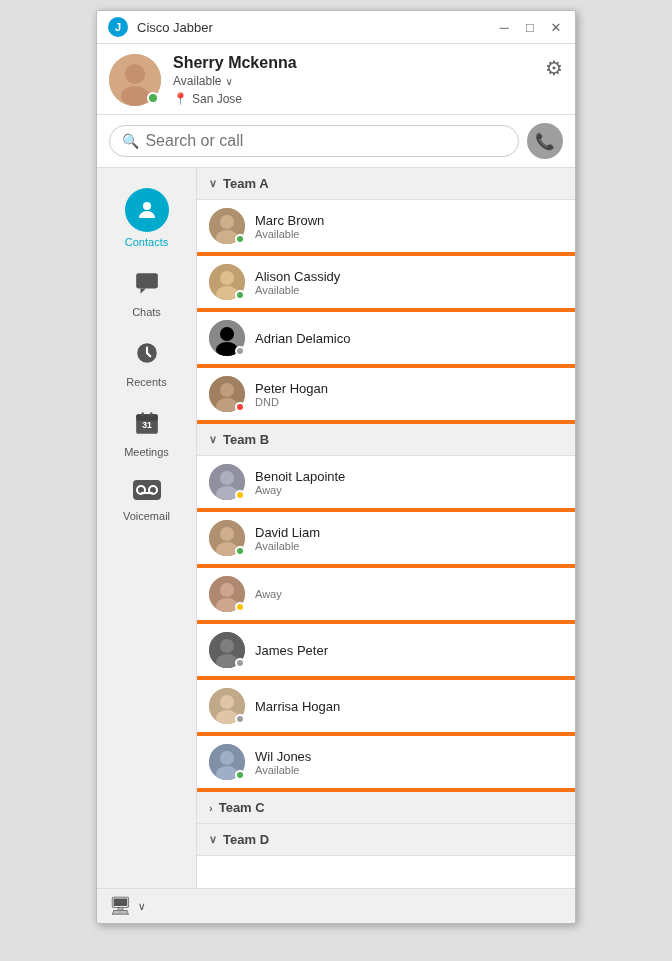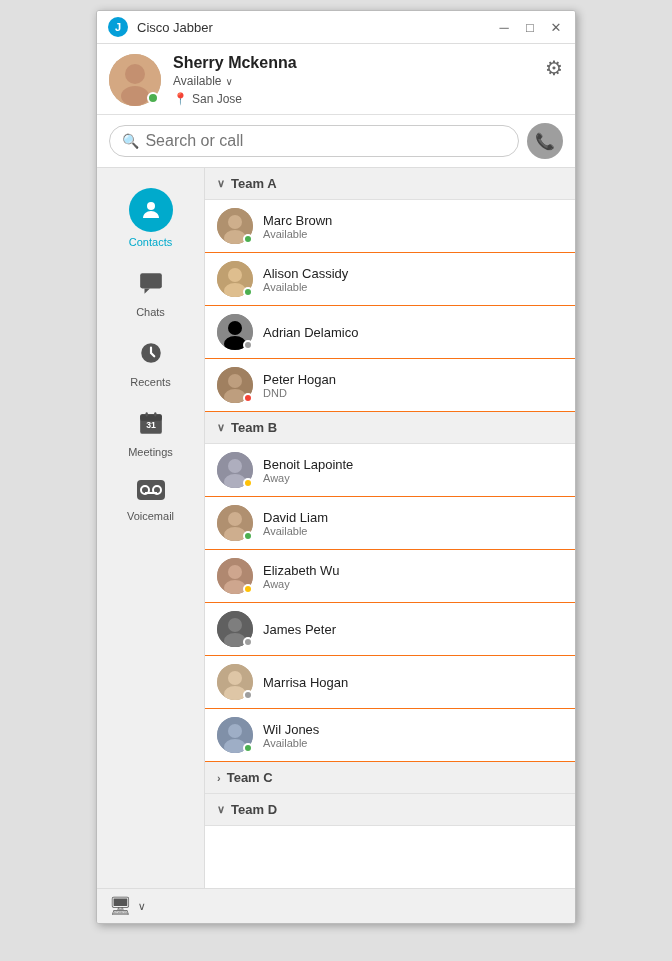--- a/index.html
+++ b/index.html
@@ -158,21 +158,21 @@
       color: #fff;
       font-size: 16px;
     }
     
     .main-layout {
       display: flex;
       height: 720px;
     }
     
     .sidebar {
-      width: 108px;
+      width: 100px;
       background: #f0f0f0;
       display: flex;
       flex-direction: column;
       align-items: center;
       padding-top: 10px;
       border-right: 1px solid #ddd;
       gap: 2px;
     }
     .sidebar-item {
       display: flex;
@@ -226,21 +226,21 @@
     }
     .group-chevron {
       margin-right: 6px;
       font-size: 11px;
       color: #666;
     }
     .contact-item {
       display: flex;
       align-items: center;
       padding: 8px 12px;
-      border-bottom: 1px solid #f97316;
+      border-bottom: 4px solid #f97316;
       cursor: pointer;
       gap: 10px;
     }
     .contact-info {
       flex: 1;
     }
     .contact-name {
       font-size: 13px;
       font-weight: 500;
       color: #222;
@@ -516,21 +516,20 @@
         <svg width="36" height="36" viewBox="0 0 36 36">
           <circle cx="18" cy="18" r="18" fill="#b08870"></circle>
           <circle cx="18" cy="14" r="7" fill="#cea68e"></circle>
           <ellipse cx="18" cy="30" rx="11" ry="8" fill="#cea68e"></ellipse>
         </svg>
       </div>
       <div style="width:10px;height:10px;border-radius:50%;background:#ffc107;border:2px solid #fff;position:absolute;bottom:0;right:0;"></div>
     </div>
 
         <div class="contact-info">
-          <div class="contact-name">Elizabeth Wu</div>
           <div class="contact-status-text">Away</div>
         </div>
       </div>
         <div class="contact-item">
 
     <div style="position:relative;width:36px;height:36px;flex-shrink:0;">
       <div style="width:36px;height:36px;border-radius:50%;background:#606060;display:flex;align-items:center;justify-content:center;color:#fff;font-size:13px;font-weight:bold;overflow:hidden;">
         <svg width="36" height="36" viewBox="0 0 36 36">
           <circle cx="18" cy="18" r="18" fill="#606060"></circle>
           <circle cx="18" cy="14" r="7" fill="#7e7e7e"></circle>

